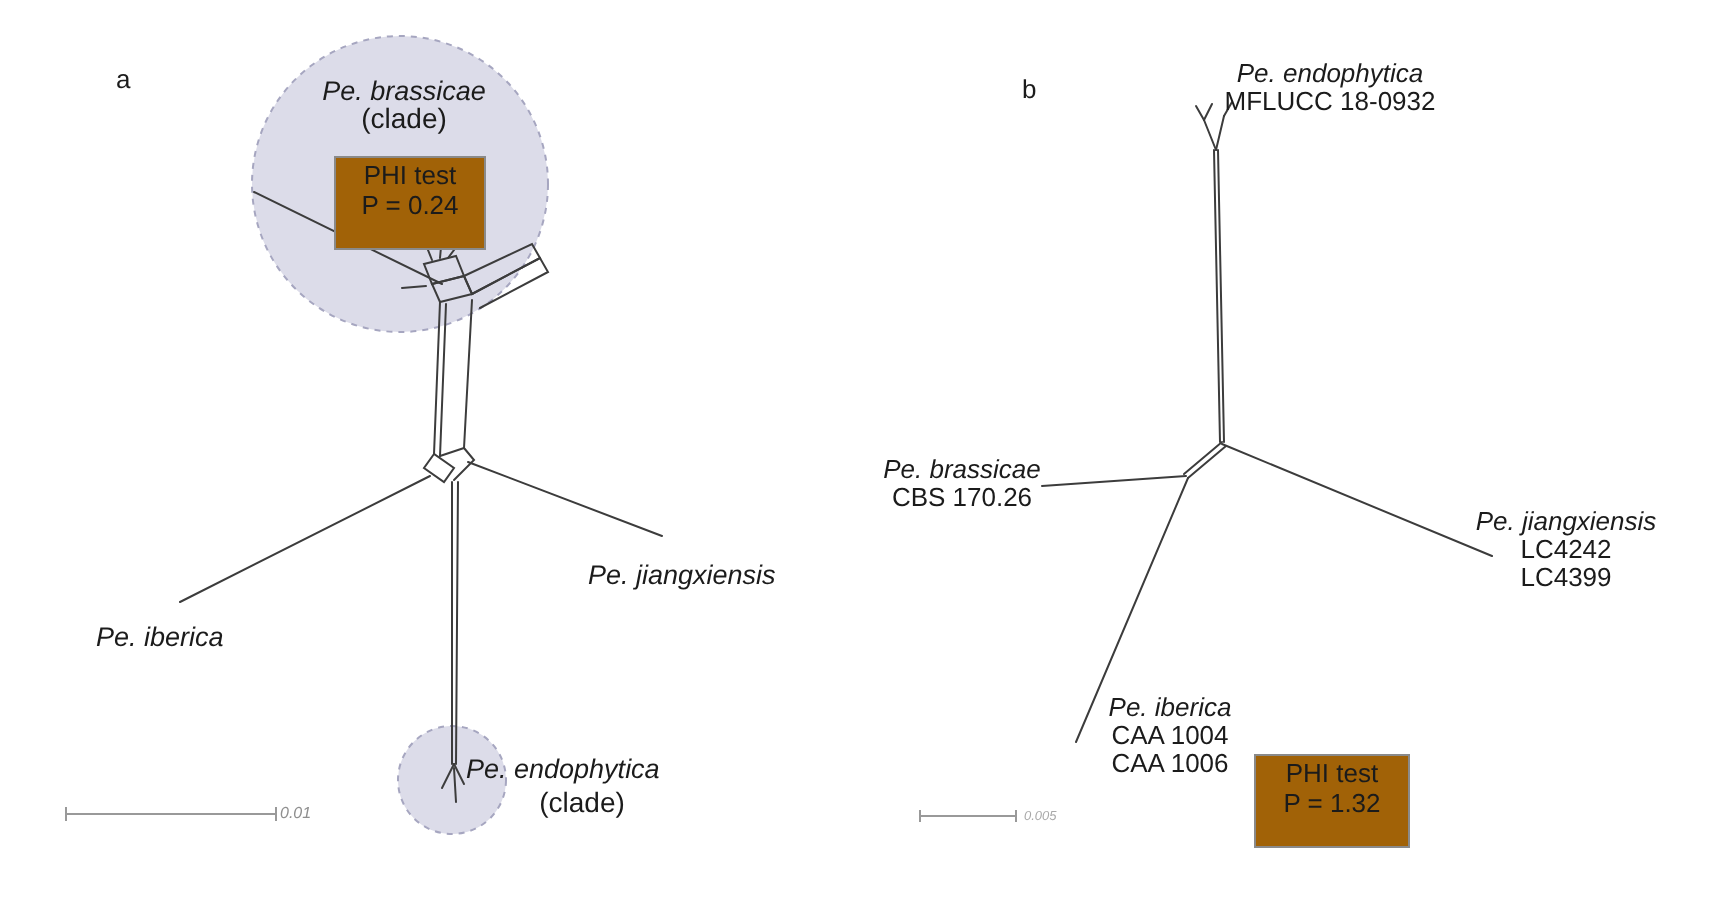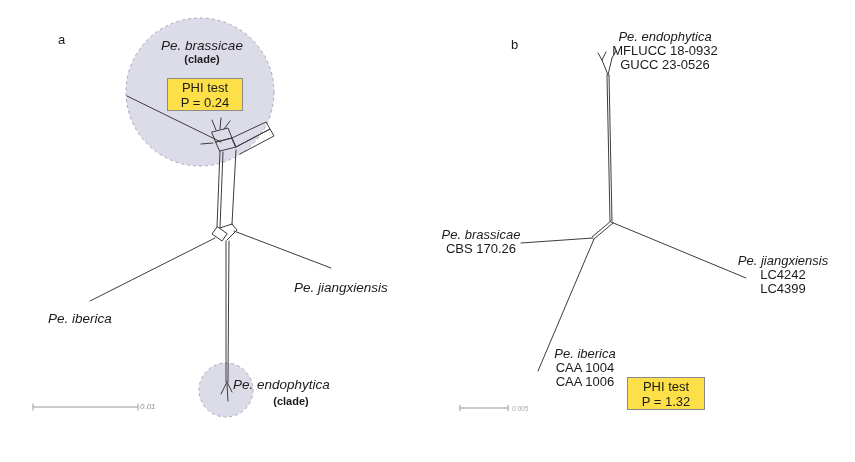--- a/index.html
+++ b/index.html
@@ -28,30 +28,30 @@
   .lbl{
     position:absolute;
     color:#1b1b1b;
     font-size:13px;
     white-space:nowrap;
     line-height:15px;
   }
   .center{text-align:center;white-space:normal;}
   .italic{font-style:italic;}
   .species{font-style:italic;font-size:13.5px;}
-  .sub{font-size:11px;line-height:12px;font-weight:bold;}
+  .sub{font-size:14px;line-height:12px;}
   .panel-letter{font-size:13px;}
   .phibox{
     position:absolute;
-    background:#fde047;
+    background:#a16207;
     border:1px solid #8a8a8a;
     text-align:center;
     font-size:13px;
     line-height:15px;
-    padding:1px 0 0 0;
+    padding:1px 0 14px 0;
     color:#1b1b1b;
   }
   .scale-lbl{font-style:italic;color:#8f8f8f;line-height:8px;}
   #pa-scale-lbl{font-size:8px;text-align:center;}
   #pb-scale-lbl{font-size:6.5px;color:#a8a8a8;}
   .strains div{line-height:14px;}
 </style>
 </head>
 <body>
 
@@ -134,21 +134,20 @@
   <div class="lbl species" style="left:233px;top:377px;">Pe. endophytica</div>
   <div class="lbl center sub" style="left:256px;top:395px;width:70px;">(clade)</div>
 
   <div class="lbl scale-lbl" id="pa-scale-lbl" style="left:140px;top:403px;">0.01</div>
 
   <div class="lbl panel-letter" style="left:511px;top:37px;">b</div>
 
   <div class="lbl center strains" style="left:595px;top:30px;width:140px;">
     <div class="italic">Pe. endophytica</div>
     <div>MFLUCC 18-0932</div>
-    <div>GUCC 23-0526</div>
   </div>
 
   <div class="lbl center strains" style="left:431px;top:228px;width:100px;">
     <div class="italic">Pe. brassicae</div>
     <div>CBS 170.26</div>
   </div>
 
   <div class="lbl center strains" style="left:731px;top:254px;width:104px;">
     <div class="italic">Pe. jiangxiensis</div>
     <div>LC4242</div>

